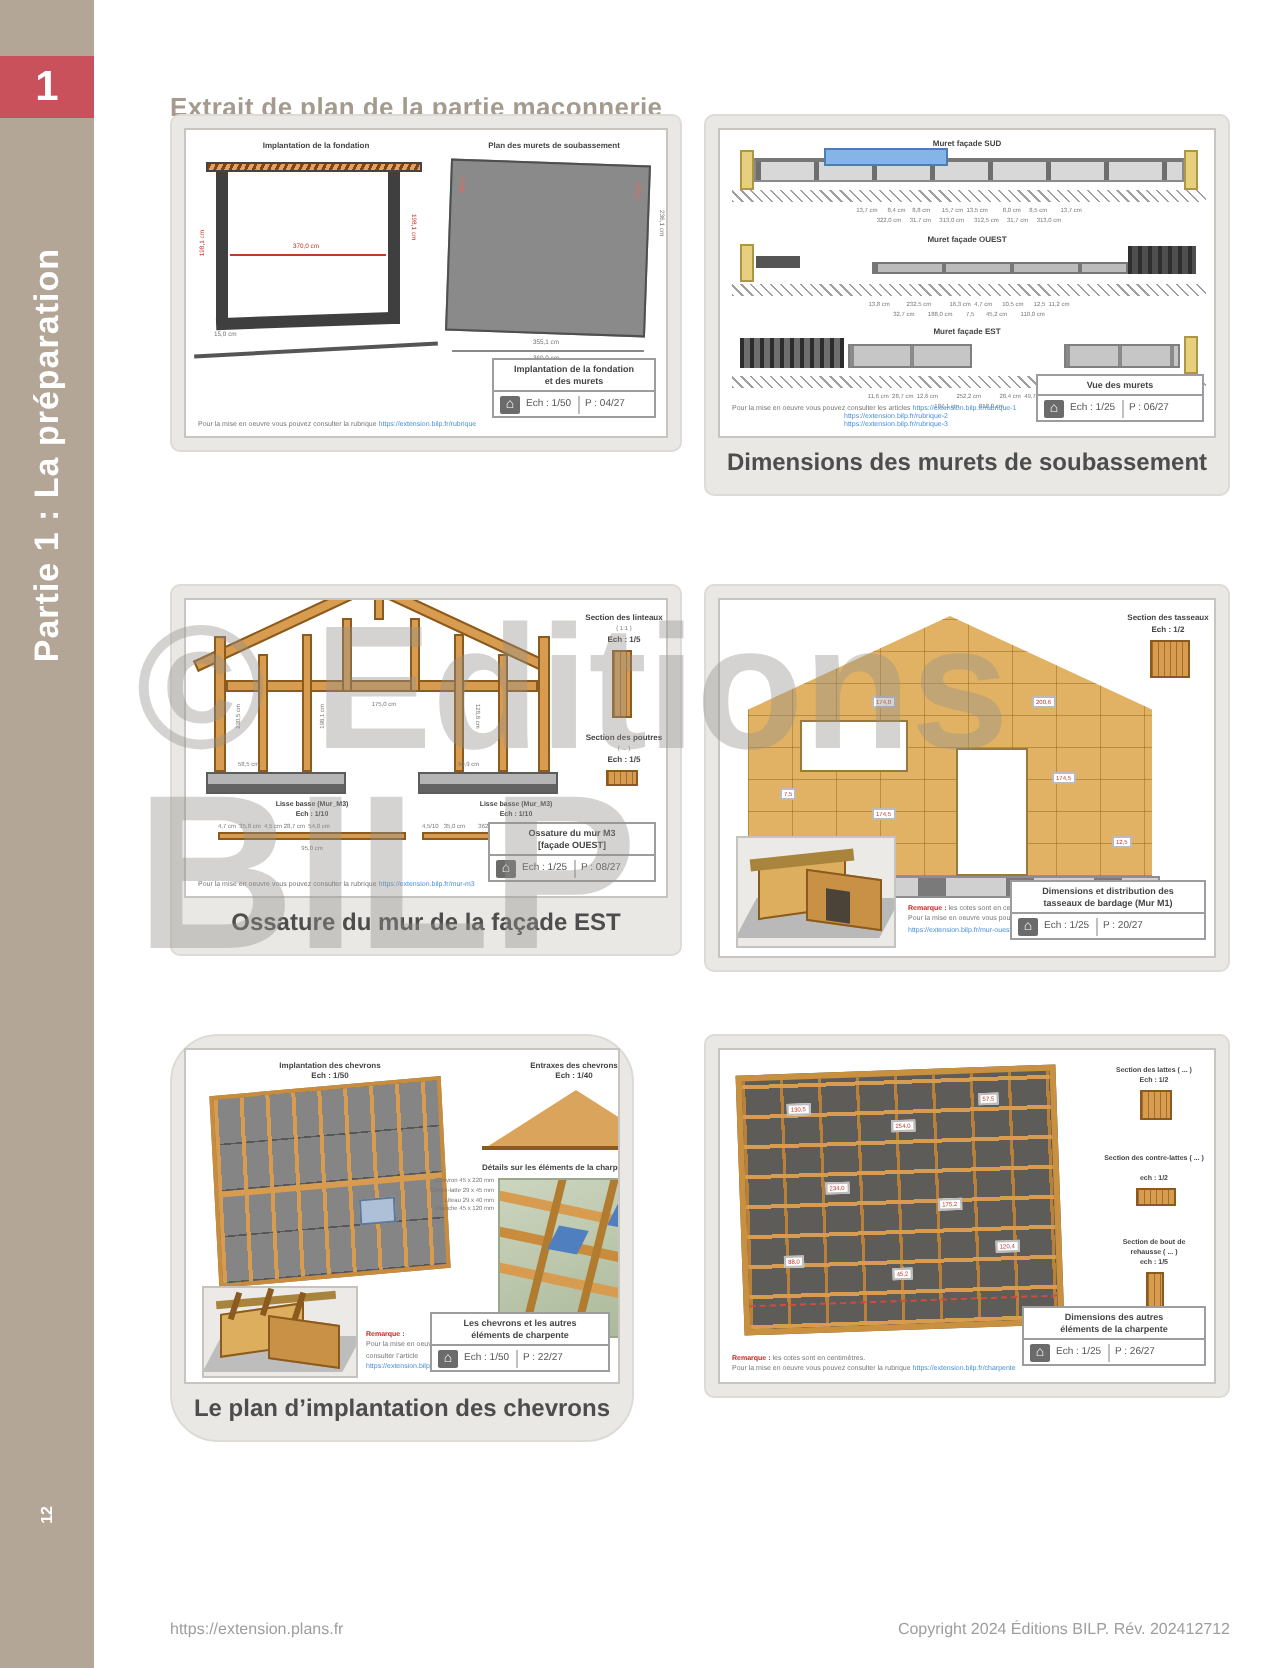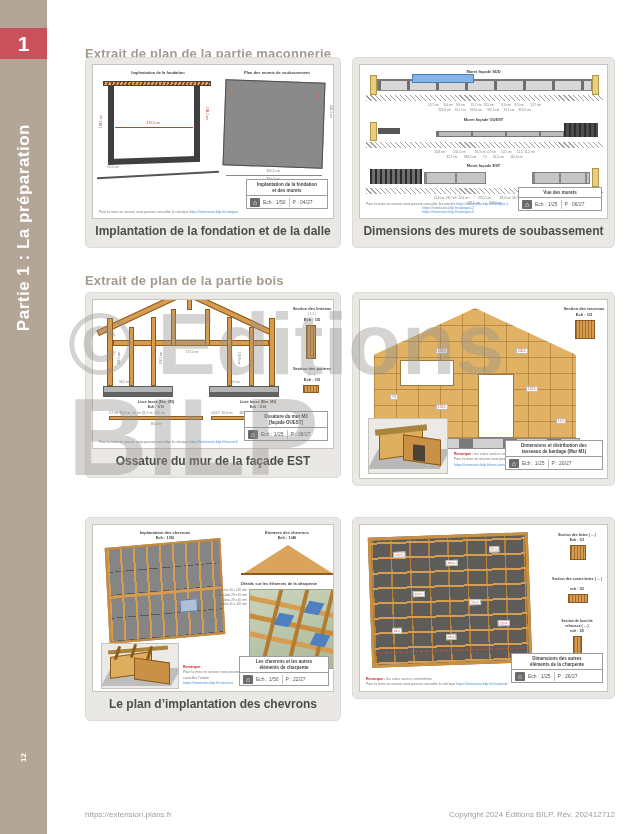--- a/index.html
+++ b/index.html
@@ -69,21 +69,20 @@
     <div class="chapter-badge">1</div>
     <div class="v-wrap sb-title">
       <span class="v-text">Partie 1 : La préparation</span>
     </div>
     <div class="v-wrap sb-page">
       <span class="v-text">12</span>
     </div>
   </div>
 
   <div class="section-heading" style="left:85px; top:46px;">Extrait de plan de la partie maçonnerie</div>
-  <div class="section-heading" style="left:85px; top:273px;">Extrait de plan de la partie bois</div>
 
   <div class="card" style="left:85px; top:57px; width:256px;">
     <div class="plan" style="height:155px;">
 
       <div class="abs t40 b c dgray" style="left:10px; top:5px; width:110px;">Implantation de la fondation</div>
       <div class="abs hatch-or" style="left:10px; top:16px; width:108px; height:5px;"></div>
       <div class="abs dark-wall" style="left:15px; top:21px; width:6px; height:76px;"></div>
       <div class="abs dark-wall" style="left:101px; top:21px; width:6px; height:76px;"></div>
       <div class="abs dark-wall" style="left:15px; top:91px; width:88px; height:6px; transform:rotate(-2deg); transform-origin:right center;"></div>
       <div class="abs" style="left:4px; top:109px; width:122px; height:2px; background:#555; transform:rotate(-3deg);"></div>
@@ -113,21 +112,20 @@
           <span>Ech : 1/50</span>
           <span class="tb-sep"></span>
           <span>P : 04/27</span>
         </div>
       </div>
       <div class="abs t35 gray" style="left:6px; bottom:4px;">
         <span>Pour la mise en oeuvre vous pouvez consulter la rubrique</span>
         <span class="link">https://extension.bilp.fr/rubrique</span>
       </div>
     </div>
-    <div class="caption">Implantation de la fondation et de la dalle</div>
   </div>
 
   <div class="card" style="left:352px; top:57px; width:263px;">
     <div class="plan" style="height:155px;">
 
       <div class="abs t40 b c dgray" style="left:0; top:4px; width:100%;">Muret façade SUD</div>
       <div class="abs" style="left:10px; top:12px; width:229px; height:16px;">
         <div class="abs" style="left:0; top:-2px; width:7px; height:20px; background:#e6cf7e; border:.5px solid #ad9747;"></div>
         <div class="abs" style="right:0; top:-2px; width:7px; height:20px; background:#e6cf7e; border:.5px solid #ad9747;"></div>
         <div class="abs" style="left:7px; right:7px; top:2px; height:12px; background:#d8d8d8; border:.5px solid #8a8a8a; border-top:2px solid #777;
@@ -299,21 +297,21 @@
         <div class="tb-row">
           <span class="logo-icon">⌂</span>
           <span>Ech : 1/25</span>
           <span class="tb-sep"></span>
           <span>P : 20/27</span>
         </div>
       </div>
     </div>
   </div>
 
-  <div class="card" style="left:85px; top:517px; width:256px;">
+  <div class="card" style="left:85px; top:517px; width:232px;border-radius:24px;">
     <div class="plan" style="height:168px;">
       <div class="abs t40 b c dgray" style="left:14px; top:5px; width:116px;">Implantation des chevrons</div>
       <div class="abs t40 b c dgray" style="left:14px; top:10px; width:116px;">Ech : 1/50</div>
 
       <div class="abs" style="left:14px; top:18px; width:116px; height:96px; background:#858585; border:2.5px solid #c98c3c; transform:rotate(-3deg) skewY(-2deg);
            background-image:repeating-linear-gradient(90deg, #d79c4f 0 2px, transparent 2px 13px),
                             repeating-linear-gradient(0deg, rgba(50,50,50,.55) 0 .8px, transparent .8px 23px);">
         <div class="abs" style="left:0; right:0; top:46px; height:3px; background:#d79c4f;"></div>
         <div class="abs" style="left:70px; top:56px; width:18px; height:13px; background:#aebfd8; border:.5px solid #5f7798;"></div>
       </div>

